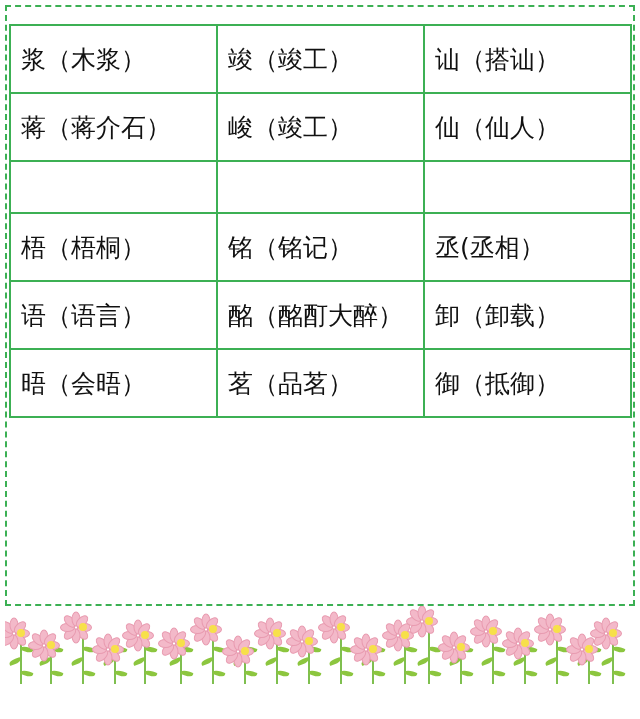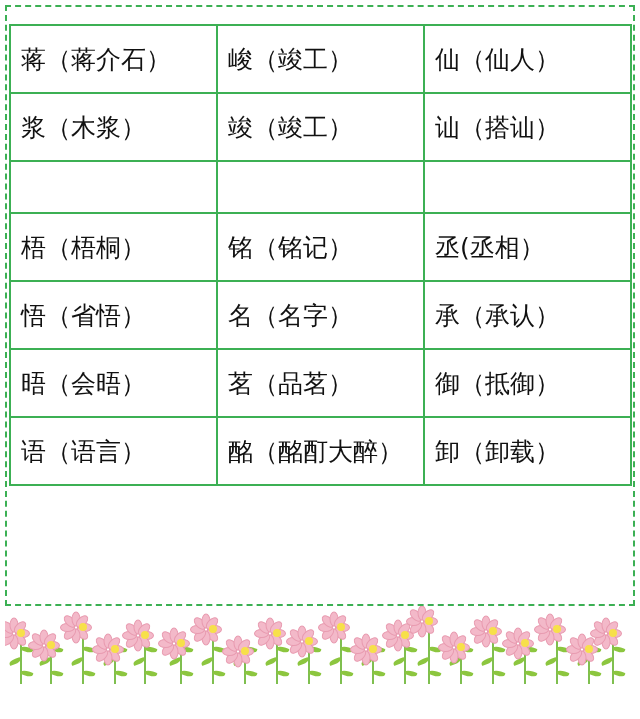--- a/index.html
+++ b/index.html
@@ -148,54 +148,49 @@
 
   <div class="table-wrap">
     <table class="hanzi">
       <colgroup>
         <col class="c1">
           <col class="c2">
           <col class="c3">
       </colgroup>
       <tbody>
         <tr>
+          <td>浆（木浆）</td>
+          <td>竣（竣工）</td>
+          <td>讪（搭讪）</td>
+        </tr>
+        <tr>
           <td>蒋（蒋介石）</td>
           <td>峻（竣工）</td>
           <td>仙（仙人）</td>
-        </tr>
-        <tr>
-          <td>浆（木浆）</td>
-          <td>竣（竣工）</td>
-          <td>讪（搭讪）</td>
         </tr>
         <tr>
           <td class="blank"></td>
           <td class="blank"></td>
           <td class="blank"></td>
         </tr>
         <tr>
           <td>梧（梧桐）</td>
           <td>铭（铭记）</td>
           <td>丞(丞相）</td>
         </tr>
         <tr>
-          <td>悟（省悟）</td>
-          <td>名（名字）</td>
-          <td>承（承认）</td>
+          <td>语（语言）</td>
+          <td>酩（酩酊大醉）</td>
+          <td>卸（卸载）</td>
         </tr>
         <tr>
           <td>晤（会晤）</td>
           <td>茗（品茗）</td>
           <td>御（抵御）</td>
         </tr>
-        <tr>
-          <td>语（语言）</td>
-          <td>酩（酩酊大醉）</td>
-          <td>卸（卸载）</td>
-        </tr>
       </tbody>
     </table>
   </div>
 
   <div class="flower-band" id="flower-band">
       <div class="flower" style="left: 16px; width: 30px; height: 66px; margin-left: -15px;">
         <div class="stem" style="height: 46px; background: rgb(127, 191, 79);"></div>
         <div class="leaf" style="bottom: 8px; left: 15px; transform: rotate(20deg);"></div>
         <div class="leaf" style="bottom: 20px; left: 3px; transform: rotate(-20deg);"></div>
         <div class="leaf" style="bottom: 32px; left: 15px; transform: rotate(20deg);"></div>

